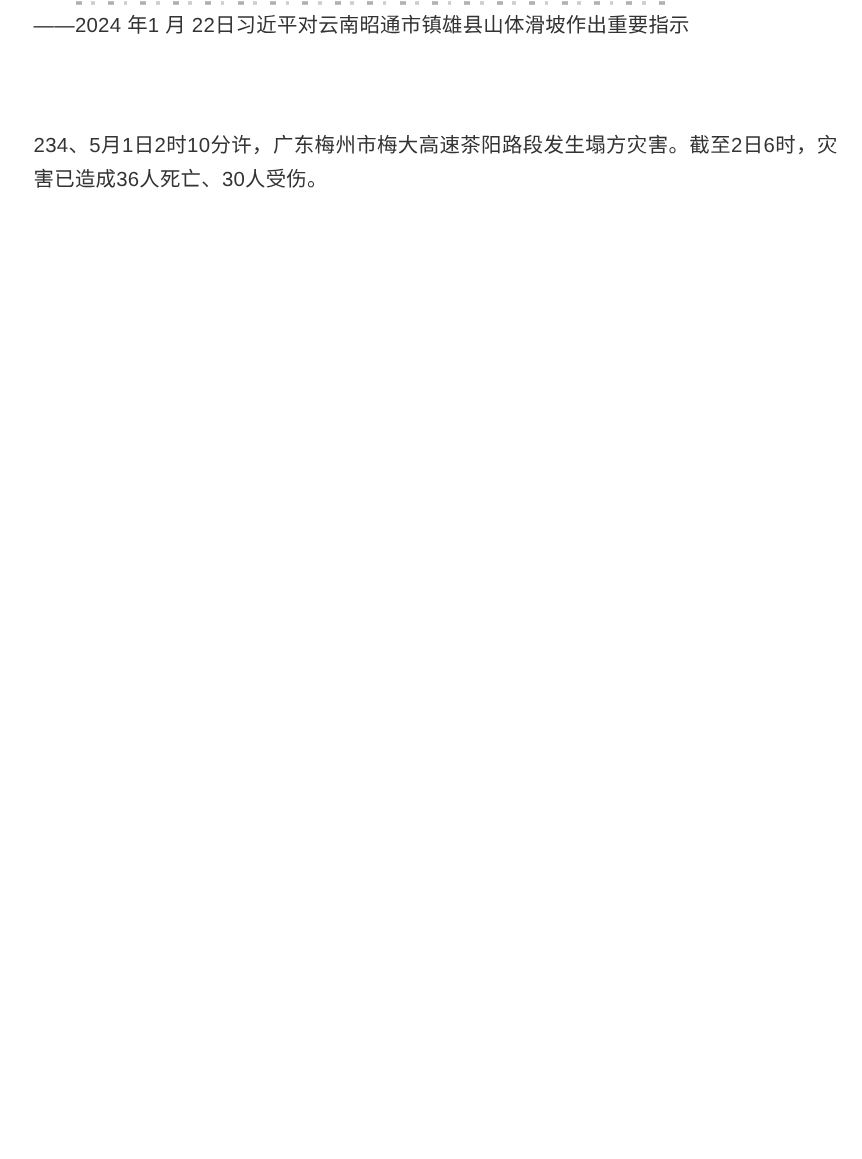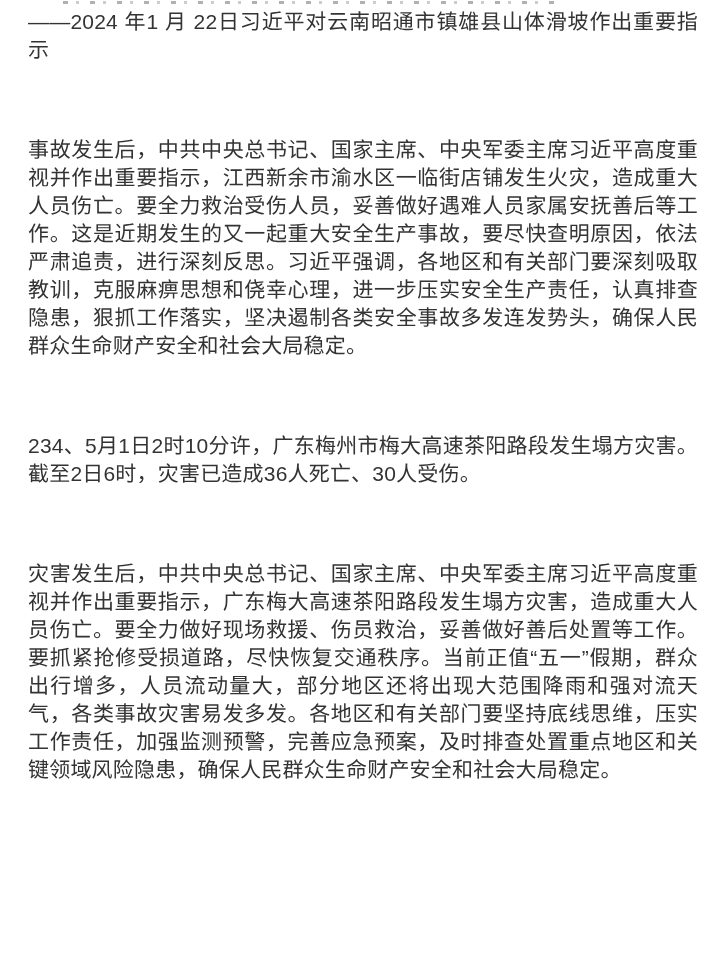--- a/index.html
+++ b/index.html
@@ -11,21 +11,21 @@
     width: 718px;
     height: 966px;
     overflow: hidden;
     position: relative;
     font-family: "Liberation Sans", "DejaVu Sans", sans-serif;
   }
   .doc {
     position: relative;
     padding: 8px 20px 0 28px;
     color: #333333;
-    font-size: 21px;
+    font-size: 17px;
     line-height: 28px;
     text-align: justify;
     letter-spacing: 0.2px;
   }
   .doc p {
     margin: 0 0 72px 0;
   }
   .doc p:last-child {
     margin-bottom: 0;
   }
@@ -53,20 +53,18 @@
 </head>
 <body>
 
 <div class="clipped-fragment"></div>
 
 <div class="doc">
 
   <p>——2024 年1 月 22日习近平对云南昭通市镇雄县山体滑坡作出重要指示</p>
 
 
-  <p>事故发生后，中共中央总书记、国家主席、中央军委主席习近平高度重视并作出重要指示，江西新余市渝水区一临街店铺发生火灾，造成重大人员伤亡。要全力救治受伤人员，妥善做好遇难人员家属安抚善后等工作。这是近期发生的又一起重大安全生产事故，要尽快查明原因，依法严肃追责，进行深刻反思。习近平强调，各地区和有关部门要深刻吸取教训，克服麻痹思想和侥幸心理，进一步压实安全生产责任，认真排查隐患，狠抓工作落实，坚决遏制各类安全事故多发连发势头，确保人民群众生命财产安全和社会大局稳定。</p>
 
 
   <p>234、5月1日2时10分许，广东梅州市梅大高速茶阳路段发生塌方灾害。截至2日6时，灾害已造成36人死亡、30人受伤。</p>
 
-  <p>灾害发生后，中共中央总书记、国家主席、中央军委主席习近平高度重视并作出重要指示，广东梅大高速茶阳路段发生塌方灾害，造成重大人员伤亡。要全力做好现场救援、伤员救治，妥善做好善后处置等工作。要抓紧抢修受损道路，尽快恢复交通秩序。当前正值“五一”假期，群众出行增多，人员流动量大，部分地区还将出现大范围降雨和强对流天气，各类事故灾害易发多发。各地区和有关部门要坚持底线思维，压实工作责任，加强监测预警，完善应急预案，及时排查处置重点地区和关键领域风险隐患，确保人民群众生命财产安全和社会大局稳定。</p>
 
 </div>
 
 </body></html>

